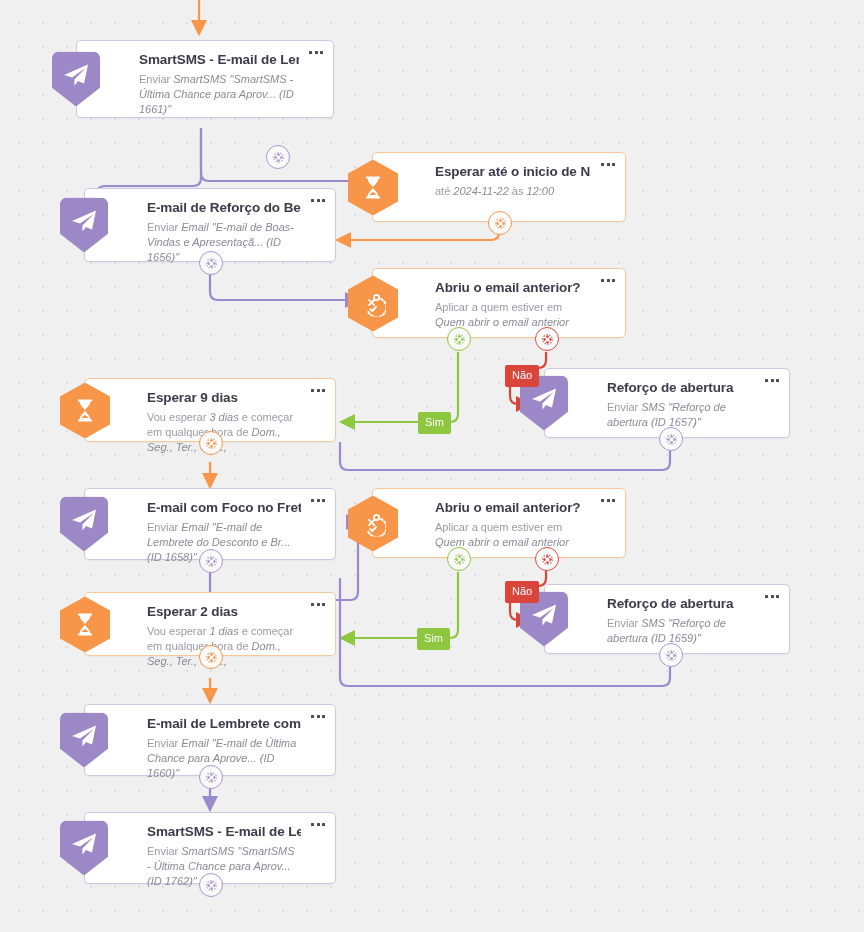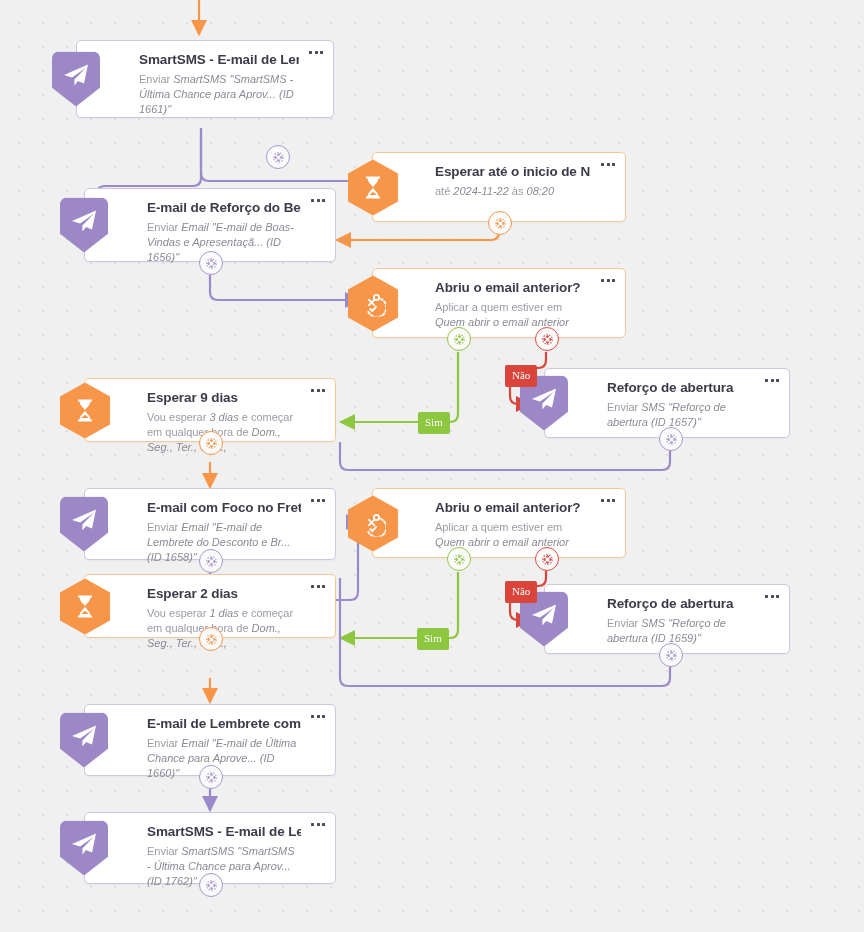--- a/index.html
+++ b/index.html
@@ -96,21 +96,20 @@
 
   
   .branch-label {
     position: absolute;
     color: #ffffff;
     font-size: 11px;
     line-height: 1;
     padding: 5px 7px 6px;
     border-radius: 2px;
     z-index: 7;
-    font-family: Liberation Serif, serif;
   }
   .branch-label.sim { background: #8dc63f; }
   .branch-label.nao { background: #d9453b; }
 </style>
 </head>
 <body>
 
 <div id="canvas">
 
   <svg id="edges" viewBox="0 0 864 932">
@@ -201,21 +200,21 @@
           </svg>
       </div>
     </div>
     <div class="dots">
         <i></i>
         <i></i>
         <i></i>
       </div>
     <div class="node-body">
       <div class="node-title">Esperar até o inicio de N...</div>
-      <div class="node-desc"><span>até </span><em>2024-11-22</em><span> às </span><em>08:20</em></div>
+      <div class="node-desc"><span>até </span><em>2024-11-22</em><span> às </span><em>12:00</em></div>
     </div>
     <div class="handle orange" style="left:115px; top:58px;">
       <svg width="13" height="13" viewBox="0 0 14 14" stroke="#f79548" fill="#f79548">
           <circle cx="7" cy="7" r="5.2" fill="none" stroke-dasharray="1.6 1.6" stroke-width="1.1"></circle>
           <path d="M7,2.6 L5.6,4.4 L8.4,4.4 Z M7,11.4 L5.6,9.6 L8.4,9.6 Z M2.6,7 L4.4,5.6 L4.4,8.4 Z M11.4,7 L9.6,5.6 L9.6,8.4 Z"></path>
         </svg>
     </div>
   </div>
 
   <div class="node" style="left:84px; top:188px; width:252px; height:74px;">
@@ -386,21 +385,21 @@
       <svg width="13" height="13" viewBox="0 0 14 14" stroke="#d9453b" fill="#d9453b">
           <circle cx="7" cy="7" r="5.2" fill="none" stroke-dasharray="1.6 1.6" stroke-width="1.1"></circle>
           <path d="M7,2.6 L5.6,4.4 L8.4,4.4 Z M7,11.4 L5.6,9.6 L8.4,9.6 Z M2.6,7 L4.4,5.6 L4.4,8.4 Z M11.4,7 L9.6,5.6 L9.6,8.4 Z"></path>
         </svg>
     </div>
   </div>
 
   <div class="branch-label sim" style="left:417px; top:628px;">Sim</div>
   <div class="branch-label nao" style="left:505px; top:581px;">Não</div>
 
-  <div class="node orange" style="left:84px; top:574px; width:252px; height:64px;">
+  <div class="node orange" style="left:84px; top:592px; width:252px; height:64px;">
     <div class="node-icon">
       <div class="hex">
         <svg width="20" height="24" viewBox="0 0 20 24">
             <path d="M3,1 L17,1 L17,3 L15.4,3 C15.4,7 10,10.6 10,12 C10,13.4 15.4,17 15.4,21 L17,21 L17,23 L3,23 L3,21 L4.6,21 C4.6,17 10,13.4 10,12 C10,10.6 4.6,7 4.6,3 L3,3 Z" fill="#fff"></path>
             <path d="M6.4,19.6 C7.2,18 10,16.4 10,16.4 C10,16.4 12.8,18 13.6,19.6 Z" fill="#f79548"></path>
           </svg>
       </div>
     </div>
     <div class="dots">
         <i></i>

